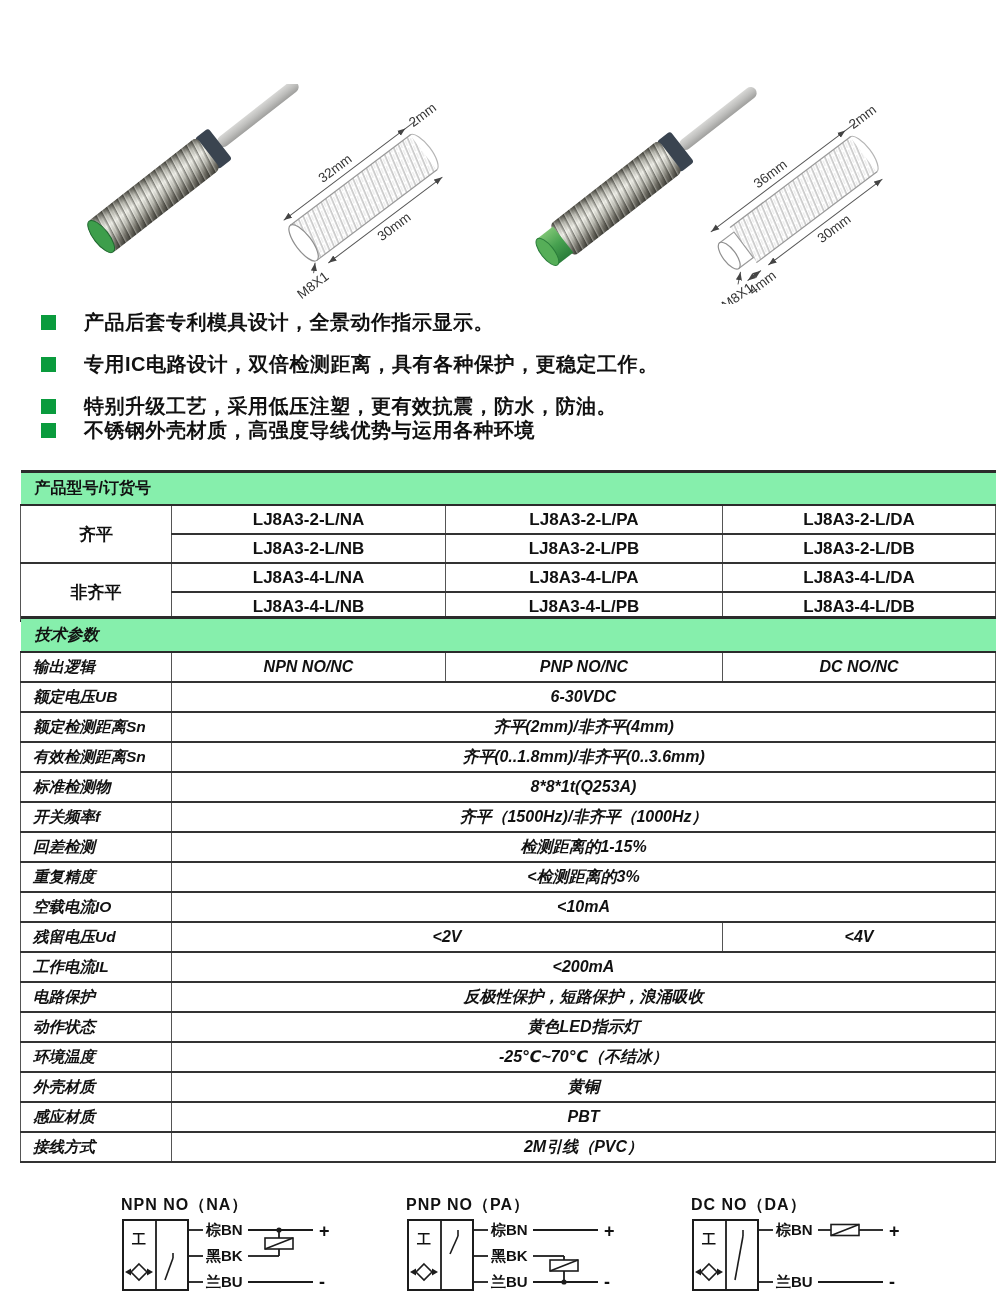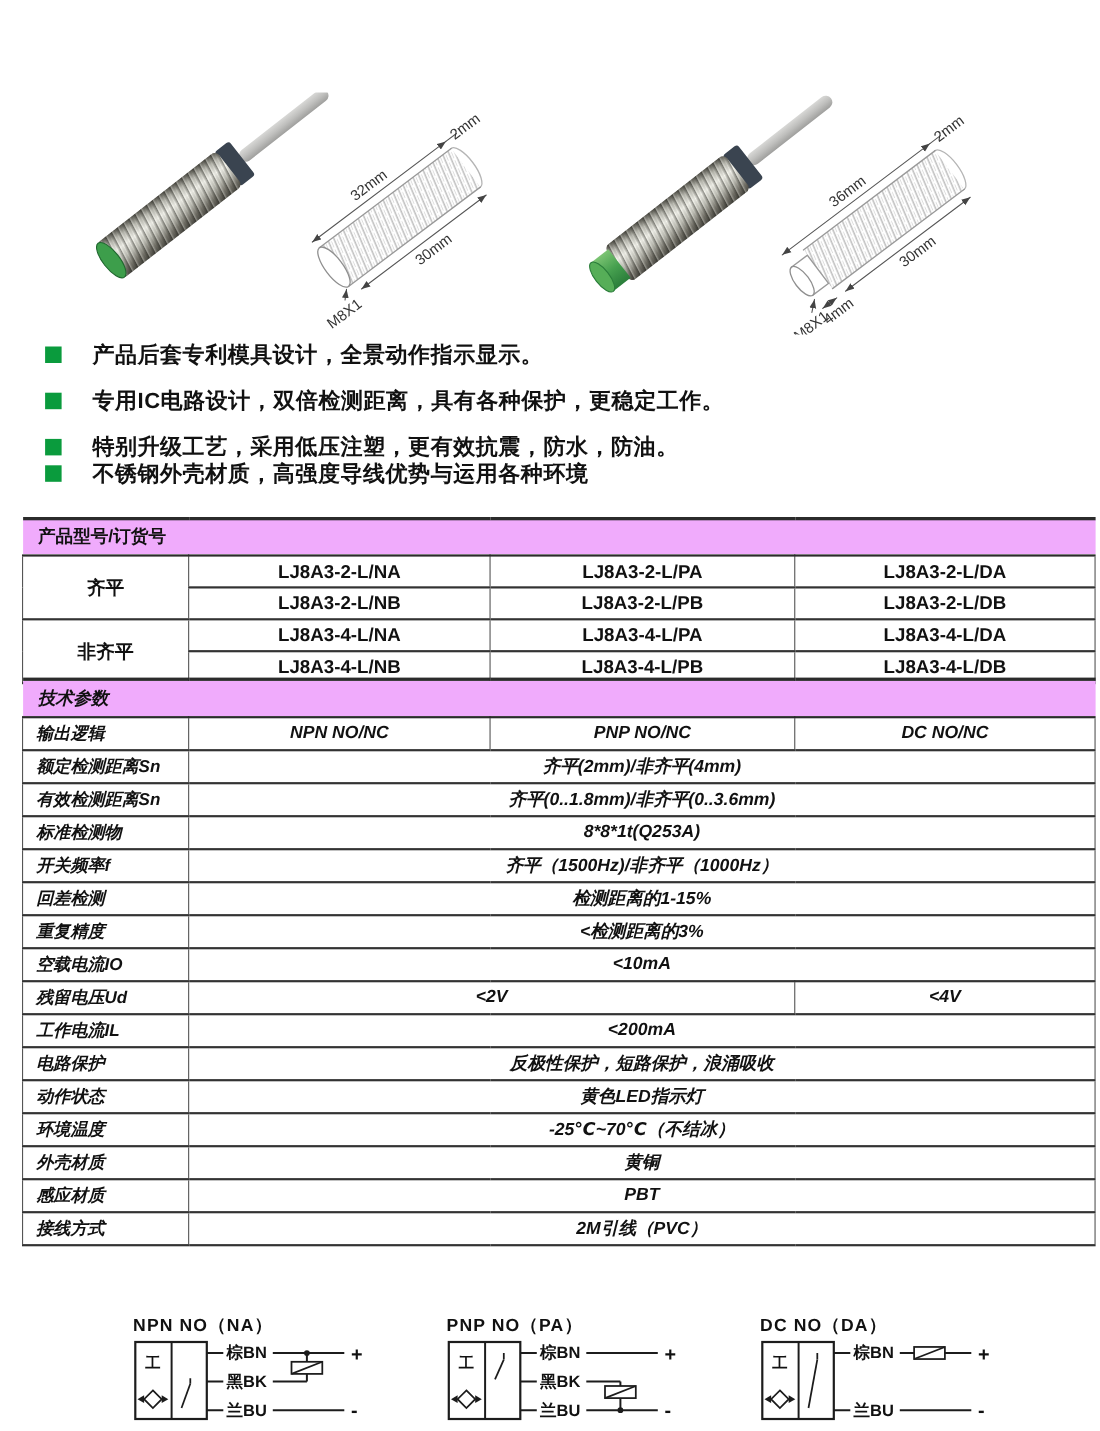--- a/index.html
+++ b/index.html
@@ -9,21 +9,21 @@
   
   .feature{position:absolute;left:15px;display:flex;align-items:center;gap:28px;height:28px;margin-left:26px;}
   .feature .sq{width:15px;height:15px;background:#0a9b3d;flex:0 0 auto;}
   .feature .txt{font-size:20px;font-weight:700;letter-spacing:.5px;white-space:nowrap;}
 
   
   .tbl{position:absolute;left:20px;width:975px;border-collapse:collapse;table-layout:fixed;}
   .tbl td{border-top:2px solid #333;border-bottom:2px solid #333;
           border-left:1.5px solid #555;border-right:1.5px solid #555;
           font-weight:700;text-align:center;white-space:nowrap;overflow:hidden;}
-  .tbl tr.band td{background:#f0abfc;text-align:left;padding:3px 0 3px 14px;
+  .tbl tr.band td{background:#86efac;text-align:left;padding:3px 0 3px 14px;
           border-left:none;border-right:none;border-top:3px solid #2b2b2b;border-bottom:2px solid #2b2b2b;
           font-size:16px;}
   .ptable td{height:25px;font-size:17px;}
   .ttable td{height:26px;font-size:16px;font-style:italic;}
   .ttable td.lbl{text-align:left;padding-left:12px;font-size:15.5px;}
 
   
   .wd{position:absolute;top:1196px;}
   .wd line, .wd polyline{stroke:#1c1c1c;stroke-width:1.8;fill:none;}
   .wd .obox{fill:none;stroke:#1c1c1c;stroke-width:2;}
@@ -195,20 +195,24 @@
       <tr class="band">
         <td colspan="4">技术参数</td>
       </tr>
       <tr>
         <td class="lbl">输出逻辑</td>
         <td>NPN  NO/NC</td>
         <td>PNP NO/NC</td>
         <td>DC NO/NC</td>
       </tr>
       <tr>
+        <td class="lbl">额定电压UB</td>
+        <td colspan="3">6-30VDC</td>
+      </tr>
+      <tr>
         <td class="lbl">额定检测距离Sn</td>
         <td colspan="3">齐平(2mm)/非齐平(4mm)</td>
       </tr>
       <tr>
         <td class="lbl">有效检测距离Sn</td>
         <td colspan="3">齐平(0..1.8mm)/非齐平(0..3.6mm)</td>
       </tr>
       <tr>
         <td class="lbl">标准检测物</td>
         <td colspan="3">8*8*1t(Q253A)</td>

